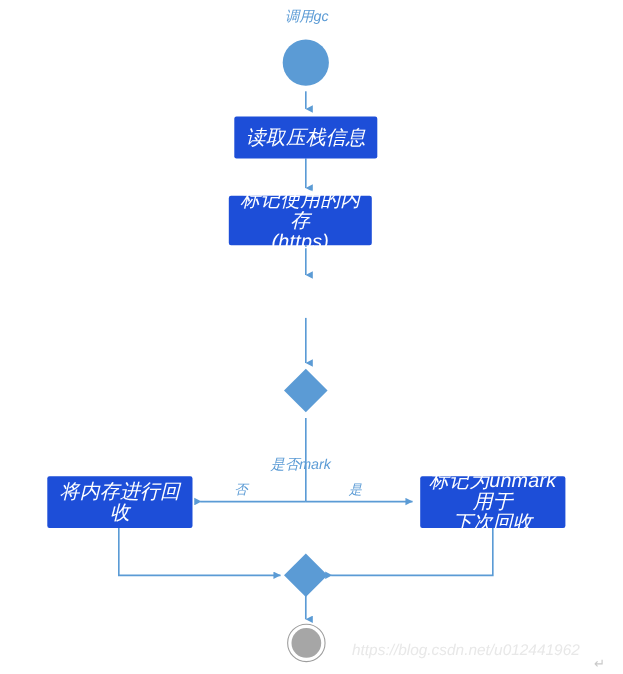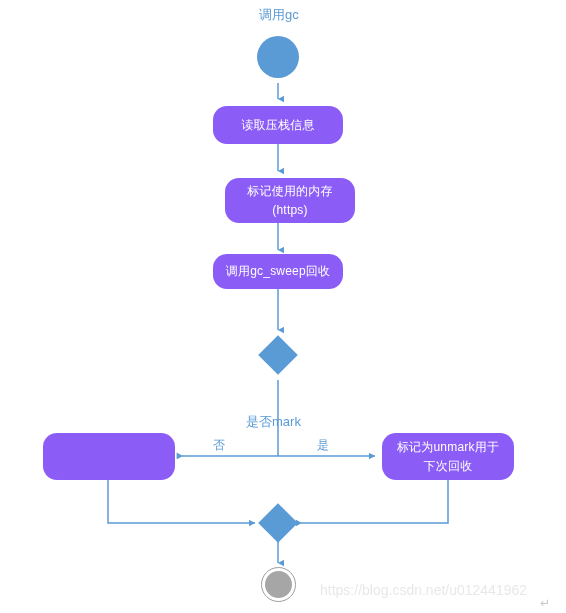--- a/index.html
+++ b/index.html
@@ -10,42 +10,43 @@
   }
   body {
     font-family: "Liberation Sans", "DejaVu Sans", sans-serif;
   }
   #canvas {
     position: relative;
     width: 566px;
     height: 613px;
     background: #ffffff;
     overflow: hidden;
+    font-style: italic;
   }
   .svg-layer {
     position: absolute;
     left: 0;
     top: 0;
     width: 566px;
     height: 613px;
   }
   
   .node {
     position: absolute;
     box-sizing: border-box;
     display: flex;
     align-items: center;
     justify-content: center;
     text-align: center;
   }
   .proc {
-    background: #8b5cf6;
-    border-radius: 14px;
+    background: #1d4ed8;
+    border-radius: 2px;
     color: #ffffff;
-    font-size: 12px;
+    font-size: 18px;
     line-height: 19px;
     padding: 2px 6px;
     letter-spacing: 0.2px;
   }
   .start-node {
     background: #5B9BD5;
     border-radius: 50%;
   }
   .end-node {
     border-radius: 50%;
@@ -135,38 +136,36 @@
   </svg>
 
   <div class="label" style="left:259px; top:7px;">调用gc</div>
 
   <div class="node start-node" style="left:257px; top:36px; width:42px; height:42px;"></div>
 
   <div class="node proc" style="left:213px; top:106px; width:130px; height:38px;">
     <span>读取压栈信息</span>
   </div>
 
-  <div class="node proc" style="left:225px; top:178px; width:130px; height:45px; flex-direction:column;">
+  <div class="node proc" style="left:208px; top:178px; width:130px; height:45px; flex-direction:column;">
     <span>标记使用的内存</span>
     <span>(https)</span>
   </div>
 
-  <div class="node proc" style="left:213px; top:254px; width:130px; height:35px;">
-    <span>调用gc_sweep回收</span>
-  </div>
 
   <div class="node decision" style="left:264px; top:341px; width:28px; height:28px;"></div>
 
   <div class="label" style="left:246px; top:386px;margin-top:28px;">是否mark</div>
 
   <div class="edge-label" style="left:213px; top:438px;">否</div>
 
   <div class="edge-label" style="left:317px; top:438px;">是</div>
 
   <div class="node proc" style="left:43px; top:433px; width:132px; height:47px; flex-direction:column;">
+    <span>将内存进行回收</span>
   </div>
 
   <div class="node proc" style="left:382px; top:433px; width:132px; height:47px; flex-direction:column;">
     <span>标记为unmark用于</span>
     <span>下次回收</span>
   </div>
 
   <div class="node decision" style="left:264px; top:509px; width:28px; height:28px;"></div>
 
   <div class="node end-node" style="left:261px; top:567px; width:35px; height:35px;">

